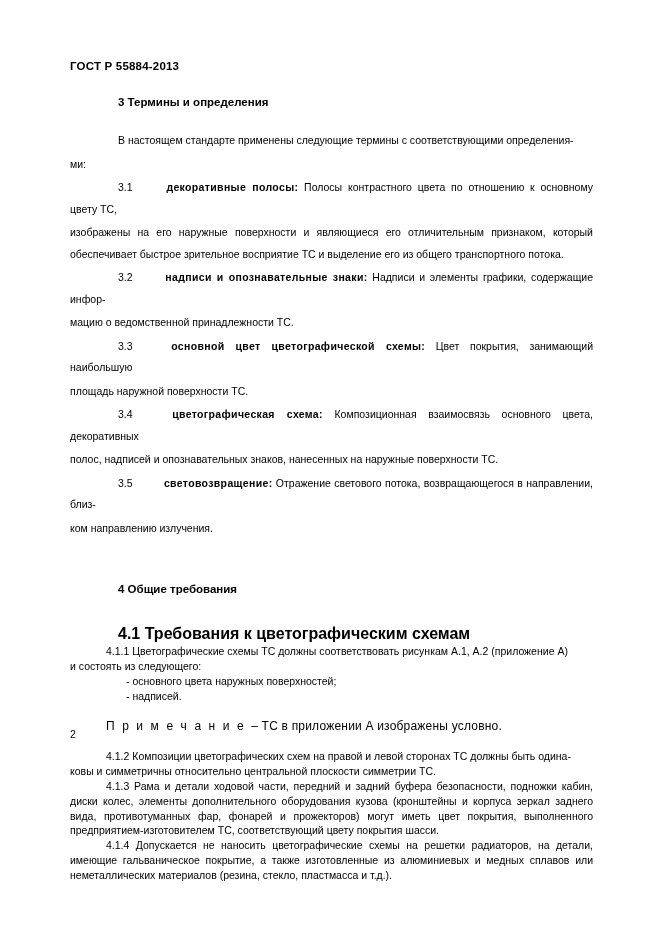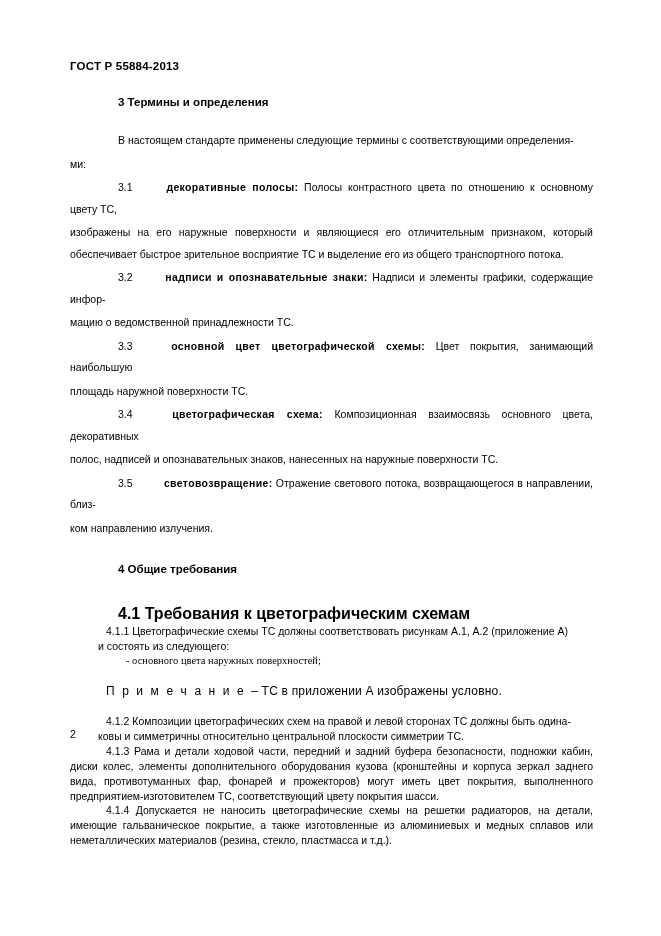--- a/index.html
+++ b/index.html
@@ -57,46 +57,44 @@
   }
   .sp-term {
     letter-spacing: 0.35px;
   }
 
   
   .sec4-title {
     font-size: 11.5px;
     font-weight: bold;
     padding-left: 48px;
-    margin: 24px 0 0 0;
+    margin: 44px 0 0 0;
   }
   .sec4-sub {
     font-size: 16px;
     font-weight: bold;
     padding-left: 48px;
     margin: 30px 0 0 0;
   }
   .sec4-body {
     font-size: 10.5px;
     line-height: 1.42;
     text-align: justify;
     margin-top: 1px;
   }
   .sec4-body p {
     margin: 0;
     text-indent: 36px;
   }
   .sec4-body p.nind {
     text-indent: 0;
-    margin-left: 28px;
   }
   .sec4-body p.dash {
     text-indent: 0;
     padding-left: 56px;
-    font-family: Liberation Serif, serif;
   }
   .note {
     font-size: 12px;
     margin-top: 14px;
     margin-bottom: 14px;
     text-indent: 36px;
     letter-spacing: 0.2px;
   }
   .note .spaced {
     letter-spacing: 2.1px;
@@ -137,20 +135,21 @@
     <p class="cont">ком направлению излучения.</p>
   </div>
 
   <div class="sec4-title">4 Общие требования</div>
   <div class="sec4-sub">4.1 Требования к цветографическим схемам</div>
 
   <div class="sec4-body">
     <p>4.1.1 Цветографические схемы ТС должны соответствовать рисункам А.1, А.2 (приложение А)</p>
     <p class="nind">и состоять из следующего:</p>
     <p class="dash">- основного цвета наружных поверхностей;</p>
+    <p class="dash">- надписей.</p>
 
     <div class="note"><span class="spaced">П р и м е ч а н и е </span><span>– ТС в приложении А изображены условно.</span></div>
 
     <p>4.1.2 Композиции цветографических схем на правой и левой сторонах ТС должны быть одина-</p>
     <p class="nind">ковы и симметричны относительно центральной плоскости симметрии ТС.</p>
     <p>4.1.3 Рама и детали ходовой части, передний и задний буфера безопасности, подножки кабин, диски колес, элементы дополнительного оборудования кузова (кронштейны и корпуса зеркал заднего вида, противотуманных фар, фонарей и прожекторов) могут иметь цвет покрытия, выполненного предприятием-изготовителем ТС, соответствующий цвету покрытия шасси.</p>
     <p>4.1.4 Допускается не наносить цветографические схемы на решетки радиаторов, на детали, имеющие гальваническое покрытие, а также изготовленные из алюминиевых и медных сплавов или неметаллических материалов (резина, стекло, пластмасса и т.д.).</p>
   </div>
 
   <div class="page-number">2</div>

